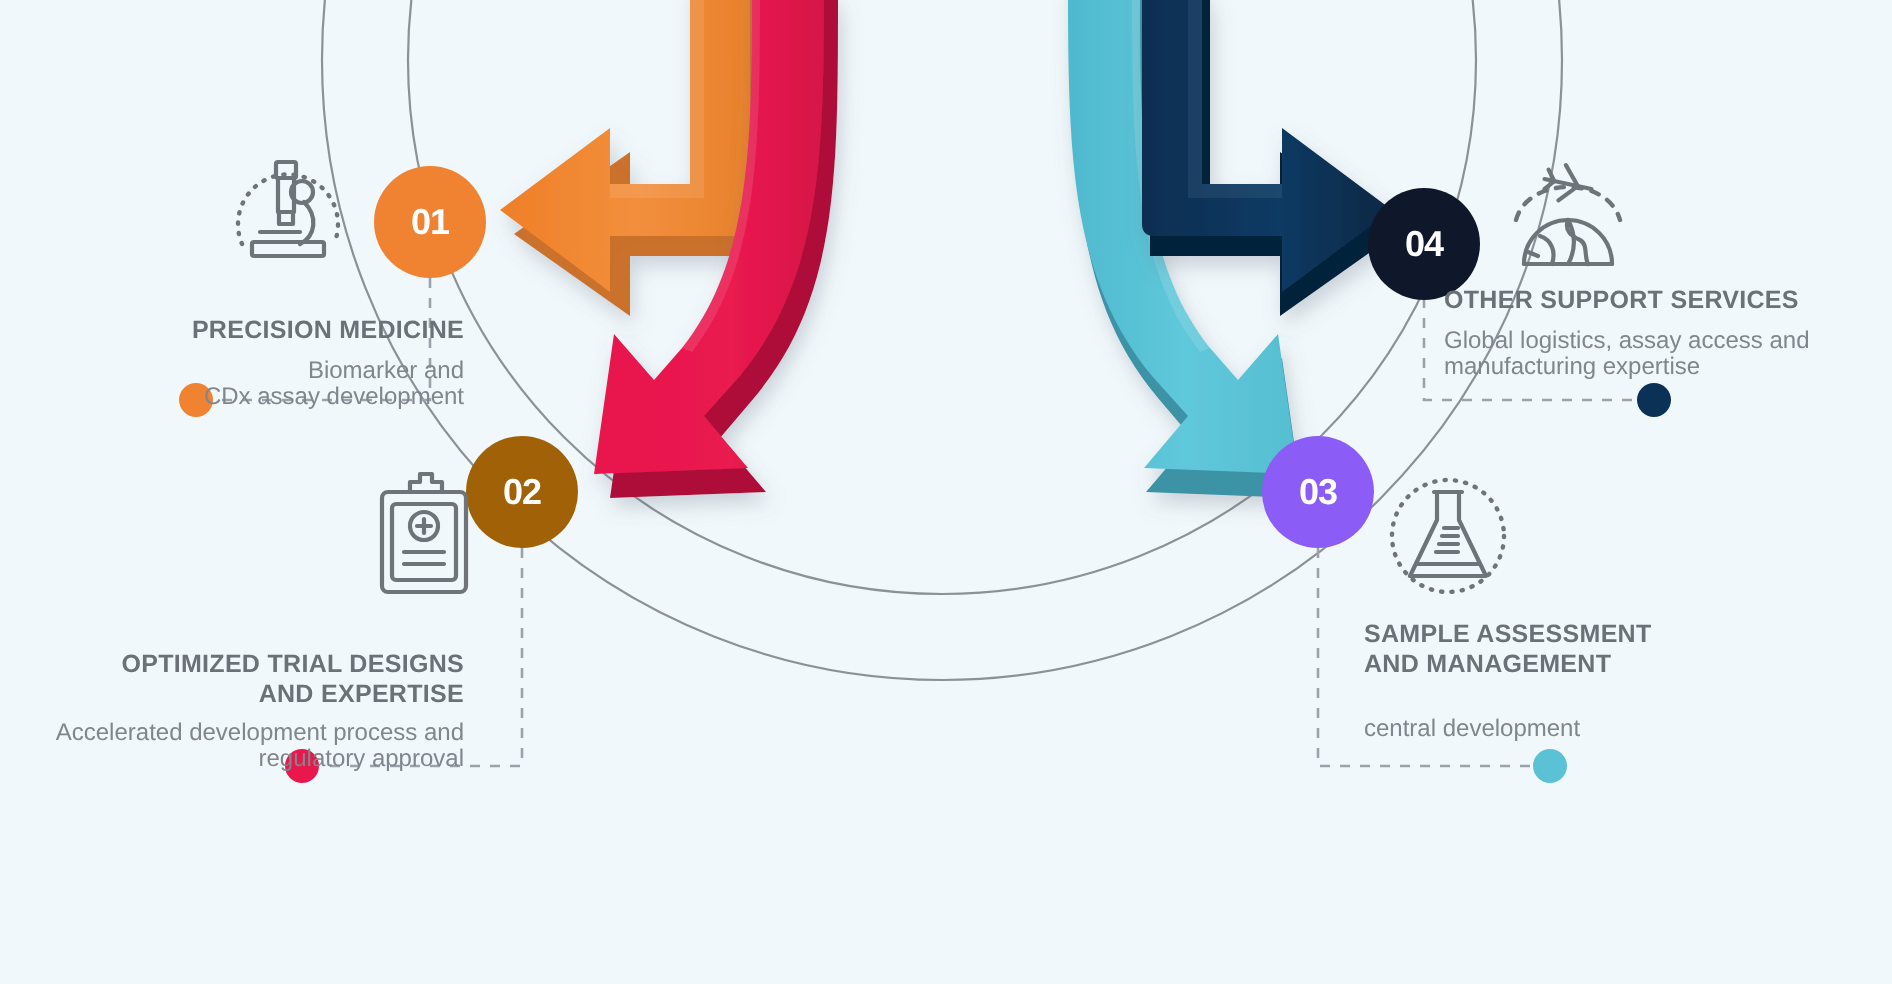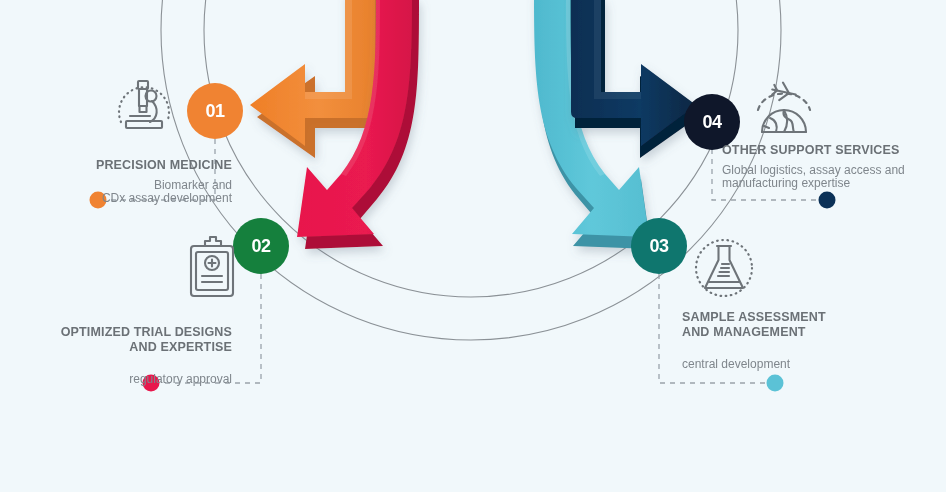--- a/index.html
+++ b/index.html
@@ -61,22 +61,22 @@
     align-items: center;
     justify-content: center;
     color: #ffffff;
     font-family: "Liberation Sans", sans-serif;
     font-weight: bold;
     font-size: 18px;
     letter-spacing: -0.5px;
     box-sizing: border-box;
   }
   #badge-01 { left: 187px; top: 83px;  background: #f08332; }
-  #badge-02 { left: 233px; top: 218px; background: #15803d; }
-  #badge-03 { left: 631px; top: 218px; background: #0f766e; align-items: center; }
+  #badge-02 { left: 233px; top: 218px; background: #a16207; }
+  #badge-03 { left: 631px; top: 218px; background: #8b5cf6; align-items: center; }
   #badge-04 { left: 684px; top: 94px;  background: #0f172a; align-items: center; }
 
   
   .icon-wrap {
     position: absolute;
     width: 72px;
     height: 72px;
   }
   #icon-01 { left: 108px; top: 68px; }
   #icon-02 { left: 176px; top: 232px; }
@@ -250,21 +250,21 @@
       <span>CDx assay development</span>
     </p>
   </div>
 
   <div class="block right-align" id="block-02">
     <p class="title">
       <span>OPTIMIZED TRIAL DESIGNS</span><br>
       <span>AND EXPERTISE</span>
     </p>
     <p class="desc">
-      <br>
+      <span>Accelerated development process and</span><br>
       <span>regulatory approval</span>
     </p>
   </div>
 
   <div class="block left-align" id="block-03">
     <p class="title">
       <span>SAMPLE ASSESSMENT</span><br>
       <span>AND MANAGEMENT</span>
     </p>
     <p class="desc">

